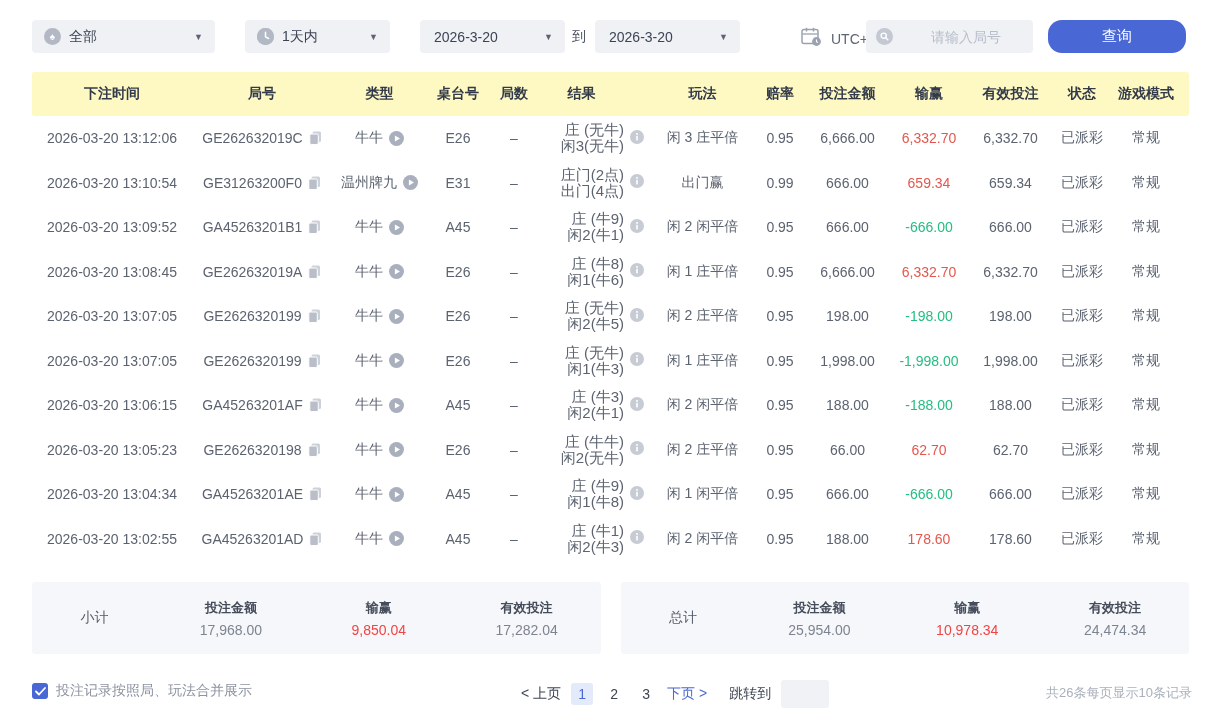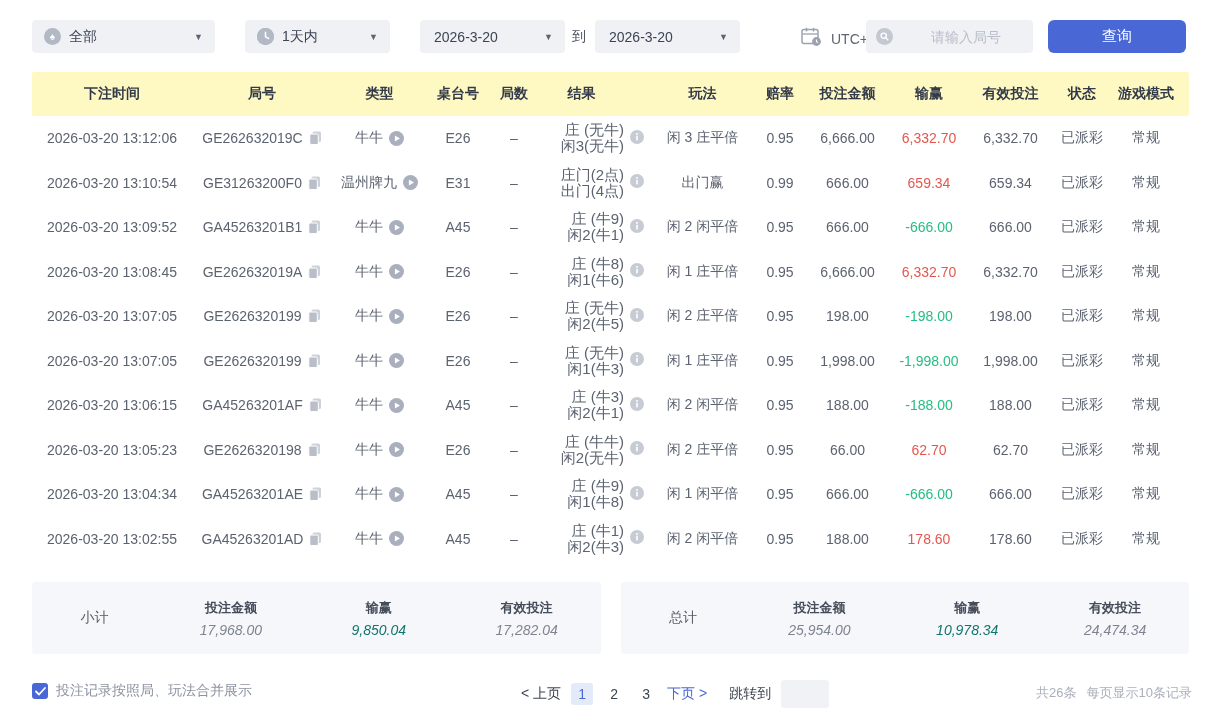--- a/index.html
+++ b/index.html
@@ -20,21 +20,21 @@
   #dd-from{left:420px;width:145px;padding-left:14px;}
   #dd-to{left:595px;width:145px;padding-left:14px;}
   .to-label{position:absolute;left:572px;top:8px;font-size:14px;color:#4a5160;}
   .tz{position:absolute;left:769px;top:7px;display:flex;align-items:center;color:#5d6472;font-size:14px;padding-left:32px;}
   .tz svg{margin-right:8px;}
   .search-box{left:866px;width:167px;padding-left:10px;gap:28px;}
   .search-box input{border:none;background:transparent;outline:none;margin-left:8px;width:110px;
     font-size:14px;color:#3d4454;font-family:inherit;}
   .search-box input::placeholder{color:#b8bec9;}
   .btn-query{position:absolute;left:1048px;top:0;width:138px;height:33px;background:#4a67d6;
-    color:#fff;font-size:15px;border:none;border-radius:6px;cursor:pointer;font-family:inherit;}
+    color:#fff;font-size:15px;border:none;border-radius:14px;cursor:pointer;font-family:inherit;}
 
   
   .table{position:absolute;top:72px;left:32px;width:1157px;}
   .tr{display:flex;align-items:center;height:44.5px;}
   .thead{background:#fef9c3;border-radius:2px;height:44px;font-size:14px;color:#323a49;font-weight:700;}
   .td{display:flex;align-items:center;justify-content:center;box-sizing:border-box;
     font-size:14px;text-align:center;flex:none;}
   .c0{width:160px}.c1{width:140px}.c2{width:95px}.c3{width:62px}.c4{width:50px}
   .c5{width:85px}.c6{width:26px}.c7{width:105px}.c8{width:50px}.c9{width:85px}
   .c10{width:78px}.c11{width:85px}.c12{width:58px}.c13{width:70px}
@@ -42,39 +42,39 @@
   .wl.red{color:#e4574d;}
   .wl.green{color:#24be82;}
   .ic-gap{margin-left:6px;display:flex;align-items:center;}
 
   
   .summary{position:absolute;top:582px;left:32px;width:1157px;display:flex;gap:20px;}
   .sum-block{background:#f6f7fa;border-radius:3px;height:72px;flex:1;display:flex;align-items:center;}
   .sum-label{width:125px;text-align:center;font-size:14px;color:#565d6b;flex:none;}
   .sum-col{flex:1;text-align:center;}
   .sum-col .t{font-size:13px;color:#454c5a;font-weight:700;margin-bottom:5px;}
-  .sum-col .v{font-size:14px;color:#7c listed8390;font-style:italic;}
+  .sum-col .v{font-size:14px;color:#7c listed8390;}
   .sum-col .v{font-size:14px;color:#7d8491;}
-  .sum-col .v.red{color:#0f766e;}
+  .sum-col .v.red{color:#ef4444;}
 
   
   .footer{position:absolute;top:680px;left:0;width:100%;height:30px;font-size:14px;}
   .merge{position:absolute;left:32px;top:2px;display:flex;align-items:center;color:#8d93a0;}
   .checkbox{width:16px;height:16px;border-radius:3px;background:#4a67d6;display:flex;
     align-items:center;justify-content:center;margin-right:8px;cursor:pointer;}
   .pagination{position:absolute;left:492px;top:0;display:flex;align-items:center;color:#3e4552;margin-left:29px;}
   .pg{margin-right:10px;cursor:pointer;}
   .pg-num{width:22px;height:22px;display:flex;align-items:center;justify-content:center;
     border-radius:3px;cursor:pointer;}
   .pg-num.active{background:#e3ebfb;color:#4a67d6;}
   .pg-next{color:#4a67d6;}
   .jump-label{margin:0 10px 0 12px;}
   .jump-input{width:44px;height:26px;background:#f1f2f6;border:none;border-radius:3px;
     outline:none;font-family:inherit;font-size:14px;text-align:center;color:#3d4454;}
-  .foot-right{position:absolute;right:29px;top:4px;font-size:13px;color:#aab0bb;display:flex;gap:10px;}
+  .foot-right{position:absolute;right:29px;top:4px;font-size:13px;color:#aab0bb;display:flex;}
 </style>
 </head>
 <body>
 
 <div class="page">
 
   <div class="toolbar">
     <div class="control" id="dd-type">
       <span class="circle-ic">♠</span>
       <span class="dd-label">全部</span>

